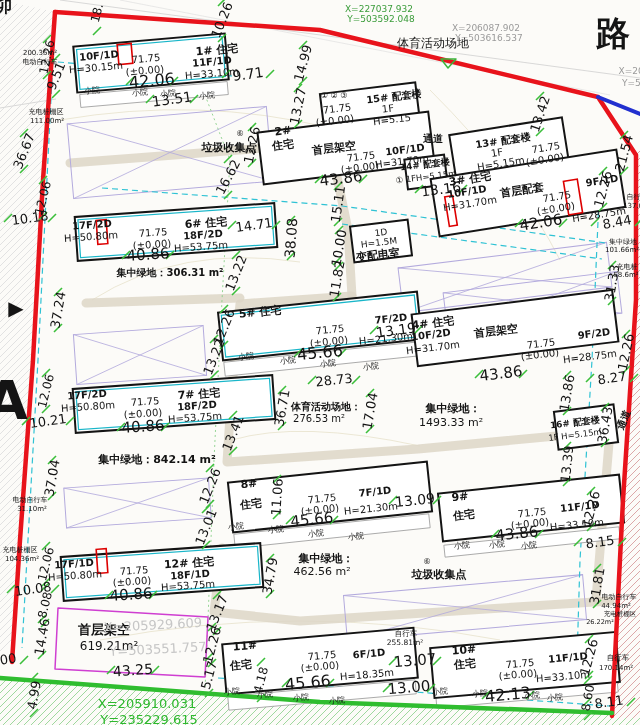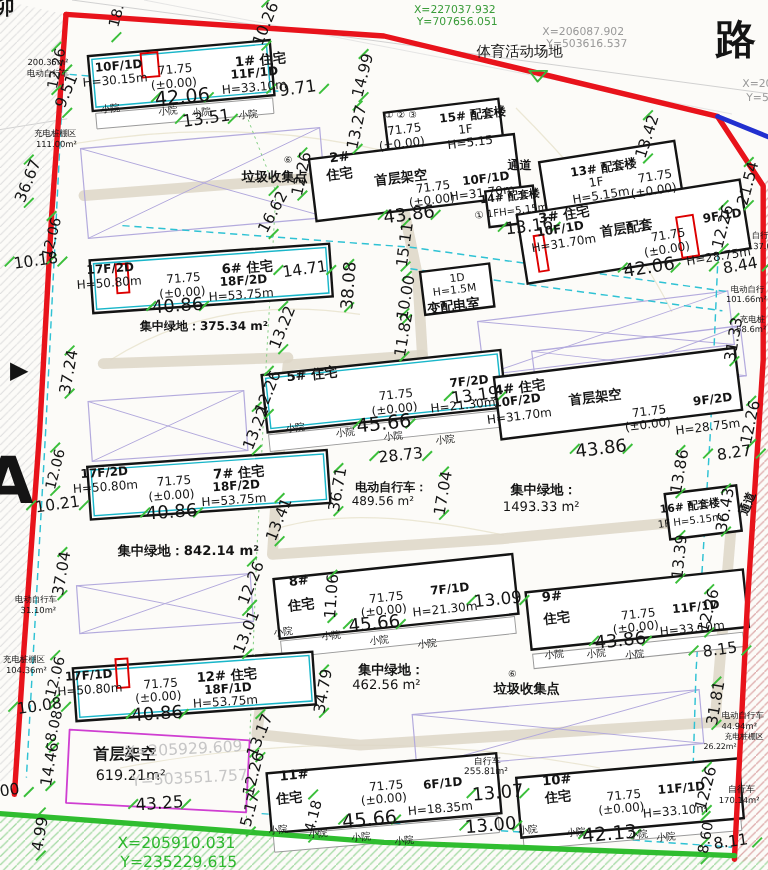--- a/index.html
+++ b/index.html
@@ -418,35 +418,35 @@
       <div class="lbl b" style="left: 470px; top: 179px; font-size: 11px; color: rgb(20, 20, 20); transform: translate(-50%, -50%) rotate(-9deg);">3# 住宅</div>
       <div class="lbl b" style="left: 467px; top: 192px; font-size: 10px; color: rgb(20, 20, 20); transform: translate(-50%, -50%) rotate(-9deg);">10F/1D</div>
       <div class="lbl" style="left: 470px; top: 204px; font-size: 10px; color: rgb(20, 20, 20); transform: translate(-50%, -50%) rotate(-9deg);">H=31.70m</div>
       <div class="lbl b" style="left: 522px; top: 190px; font-size: 11px; color: rgb(20, 20, 20); transform: translate(-50%, -50%) rotate(-9deg);">首层配套</div>
       <div class="lbl" style="left: 557px; top: 197px; font-size: 10px; color: rgb(20, 20, 20); transform: translate(-50%, -50%) rotate(-9deg);">71.75</div>
       <div class="lbl" style="left: 556px; top: 209px; font-size: 10px; color: rgb(20, 20, 20); transform: translate(-50%, -50%) rotate(-9deg);">(±0.00)</div>
       <div class="lbl b" style="left: 602px; top: 181px; font-size: 10px; color: rgb(20, 20, 20); transform: translate(-50%, -50%) rotate(-9deg);">9F/1D</div>
       <div class="lbl" style="left: 599px; top: 215px; font-size: 10px; color: rgb(20, 20, 20); transform: translate(-50%, -50%) rotate(-9deg);">H=28.75m</div>
       <div class="lbl" style="left: 541px; top: 223px; font-size: 15px; color: rgb(20, 20, 20); transform: translate(-50%, -50%) rotate(-9deg);">42.06</div>
       <div class="lbl" style="left: 379px; top: 9px; font-size: 9px; color: rgb(58, 156, 58); transform: translate(-50%, -50%) rotate(0deg);">X=227037.932</div>
-      <div class="lbl" style="left: 381px; top: 19px; font-size: 9px; color: rgb(58, 156, 58); transform: translate(-50%, -50%) rotate(0deg);">Y=707656.051</div>
+      <div class="lbl" style="left: 381px; top: 19px; font-size: 9px; color: rgb(58, 156, 58); transform: translate(-50%, -50%) rotate(0deg);">Y=503592.048</div>
       <div class="lbl" style="left: 486px; top: 28px; font-size: 9px; color: rgb(154, 154, 154); transform: translate(-50%, -50%) rotate(0deg);">X=206087.902</div>
       <div class="lbl" style="left: 489px; top: 38px; font-size: 9px; color: rgb(154, 154, 154); transform: translate(-50%, -50%) rotate(0deg);">Y=503616.537</div>
       <div class="lbl" style="left: 634px; top: 71px; font-size: 9px; color: rgb(154, 154, 154); transform: translate(-50%, -50%) rotate(0deg);">X=206</div>
       <div class="lbl" style="left: 637px; top: 83px; font-size: 9px; color: rgb(154, 154, 154); transform: translate(-50%, -50%) rotate(0deg);">Y=503</div>
       <div class="lbl b" style="left: 613px; top: 33px; font-size: 34px; color: rgb(20, 20, 20); transform: translate(-50%, -50%) rotate(0deg);">路</div>
       <div class="lbl b" style="left: 92px; top: 225px; font-size: 10px; color: rgb(20, 20, 20); transform: translate(-50%, -50%) rotate(-4deg);">17F/2D</div>
       <div class="lbl" style="left: 91px; top: 237px; font-size: 10px; color: rgb(20, 20, 20); transform: translate(-50%, -50%) rotate(-4deg);">H=50.80m</div>
       <div class="lbl" style="left: 153px; top: 233px; font-size: 10px; color: rgb(20, 20, 20); transform: translate(-50%, -50%) rotate(-4deg);">71.75</div>
       <div class="lbl" style="left: 152px; top: 245px; font-size: 10px; color: rgb(20, 20, 20); transform: translate(-50%, -50%) rotate(-4deg);">(±0.00)</div>
       <div class="lbl b" style="left: 206px; top: 223px; font-size: 11px; color: rgb(20, 20, 20); transform: translate(-50%, -50%) rotate(-4deg);">6# 住宅</div>
       <div class="lbl b" style="left: 203px; top: 235px; font-size: 10px; color: rgb(20, 20, 20); transform: translate(-50%, -50%) rotate(-4deg);">18F/2D</div>
       <div class="lbl" style="left: 201px; top: 247px; font-size: 10px; color: rgb(20, 20, 20); transform: translate(-50%, -50%) rotate(-4deg);">H=53.75m</div>
       <div class="lbl" style="left: 148px; top: 255px; font-size: 15px; color: rgb(20, 20, 20); transform: translate(-50%, -50%) rotate(-4deg);">40.86</div>
-      <div class="lbl b" style="left: 170px; top: 273px; font-size: 10px; color: rgb(20, 20, 20); transform: translate(-50%, -50%) rotate(0deg);">集中绿地：375.34 m²</div>
+      <div class="lbl b" style="left: 170px; top: 273px; font-size: 10px; color: rgb(20, 20, 20); transform: translate(-50%, -50%) rotate(0deg);">集中绿地：306.31 m²</div>
       <div class="lbl" style="left: 254px; top: 225px; font-size: 13px; color: rgb(20, 20, 20); transform: translate(-50%, -50%) rotate(-8deg);">14.71</div>
       <div class="lbl" style="left: 236px; top: 273px; font-size: 13px; color: rgb(20, 20, 20); transform: translate(-50%, -50%) rotate(-68deg);">13.22</div>
       <div class="lbl" style="left: 291px; top: 238px; font-size: 14px; color: rgb(20, 20, 20); transform: translate(-50%, -50%) rotate(-86deg);">38.08</div>
       <div class="lbl" style="left: 339px; top: 248px; font-size: 13px; color: rgb(20, 20, 20); transform: translate(-50%, -50%) rotate(-80deg);">10.00</div>
       <div class="lbl" style="left: 381px; top: 233px; font-size: 9px; color: rgb(20, 20, 20); transform: translate(-50%, -50%) rotate(-7deg);">1D</div>
       <div class="lbl" style="left: 379px; top: 243px; font-size: 9px; color: rgb(20, 20, 20); transform: translate(-50%, -50%) rotate(-7deg);">H=1.5M</div>
       <div class="lbl b" style="left: 378px; top: 255px; font-size: 11px; color: rgb(20, 20, 20); transform: translate(-50%, -50%) rotate(-7deg);">变配电室</div>
       <div class="lbl" style="left: 337px; top: 279px; font-size: 13px; color: rgb(20, 20, 20); transform: translate(-50%, -50%) rotate(-80deg);">11.82</div>
       <div class="lbl b" style="left: 260px; top: 312px; font-size: 11px; color: rgb(20, 20, 20); transform: translate(-50%, -50%) rotate(-6deg);">5# 住宅</div>
       <div class="lbl" style="left: 330px; top: 330px; font-size: 10px; color: rgb(20, 20, 20); transform: translate(-50%, -50%) rotate(-6deg);">71.75</div>
@@ -468,22 +468,22 @@
       <div class="lbl b" style="left: 496px; top: 331px; font-size: 11px; color: rgb(20, 20, 20); transform: translate(-50%, -50%) rotate(-7deg);">首层架空</div>
       <div class="lbl" style="left: 541px; top: 344px; font-size: 10px; color: rgb(20, 20, 20); transform: translate(-50%, -50%) rotate(-7deg);">71.75</div>
       <div class="lbl" style="left: 540px; top: 355px; font-size: 10px; color: rgb(20, 20, 20); transform: translate(-50%, -50%) rotate(-7deg);">(±0.00)</div>
       <div class="lbl b" style="left: 594px; top: 334px; font-size: 10px; color: rgb(20, 20, 20); transform: translate(-50%, -50%) rotate(-7deg);">9F/2D</div>
       <div class="lbl" style="left: 590px; top: 357px; font-size: 10px; color: rgb(20, 20, 20); transform: translate(-50%, -50%) rotate(-7deg);">H=28.75m</div>
       <div class="lbl" style="left: 501px; top: 374px; font-size: 15px; color: rgb(20, 20, 20); transform: translate(-50%, -50%) rotate(-7deg);">43.86</div>
       <div class="lbl b" style="left: 453px; top: 408px; font-size: 11px; color: rgb(20, 20, 20); transform: translate(-50%, -50%) rotate(0deg);">集中绿地：</div>
       <div class="lbl" style="left: 451px; top: 422px; font-size: 11px; color: rgb(20, 20, 20); transform: translate(-50%, -50%) rotate(0deg);">1493.33 m²</div>
       <div class="lbl b" style="left: 575px; top: 423px; font-size: 9px; color: rgb(20, 20, 20); transform: translate(-50%, -50%) rotate(-7deg);">16# 配套楼</div>
       <div class="lbl" style="left: 575px; top: 435px; font-size: 8.5px; color: rgb(20, 20, 20); transform: translate(-50%, -50%) rotate(-7deg);">1F  H=5.15m</div>
-      <div class="lbl b" style="left: 326px; top: 407px; font-size: 10px; color: rgb(20, 20, 20); transform: translate(-50%, -50%) rotate(0deg);">电动自行车：</div>
-      <div class="lbl" style="left: 319px; top: 419px; font-size: 10px; color: rgb(20, 20, 20); transform: translate(-50%, -50%) rotate(0deg);">489.56 m²</div>
+      <div class="lbl b" style="left: 326px; top: 407px; font-size: 10px; color: rgb(20, 20, 20); transform: translate(-50%, -50%) rotate(0deg);">体育活动场地：</div>
+      <div class="lbl" style="left: 319px; top: 419px; font-size: 10px; color: rgb(20, 20, 20); transform: translate(-50%, -50%) rotate(0deg);">276.53 m²</div>
       <div class="lbl" style="left: 282px; top: 408px; font-size: 13px; color: rgb(20, 20, 20); transform: translate(-50%, -50%) rotate(-80deg);">36.71</div>
       <div class="lbl" style="left: 370px; top: 411px; font-size: 13px; color: rgb(20, 20, 20); transform: translate(-50%, -50%) rotate(-80deg);">17.04</div>
       <div class="lbl b" style="left: 87px; top: 395px; font-size: 10px; color: rgb(20, 20, 20); transform: translate(-50%, -50%) rotate(-4deg);">17F/2D</div>
       <div class="lbl" style="left: 88px; top: 407px; font-size: 10px; color: rgb(20, 20, 20); transform: translate(-50%, -50%) rotate(-4deg);">H=50.80m</div>
       <div class="lbl" style="left: 145px; top: 402px; font-size: 10px; color: rgb(20, 20, 20); transform: translate(-50%, -50%) rotate(-4deg);">71.75</div>
       <div class="lbl" style="left: 143px; top: 414px; font-size: 10px; color: rgb(20, 20, 20); transform: translate(-50%, -50%) rotate(-4deg);">(±0.00)</div>
       <div class="lbl b" style="left: 199px; top: 394px; font-size: 11px; color: rgb(20, 20, 20); transform: translate(-50%, -50%) rotate(-4deg);">7# 住宅</div>
       <div class="lbl b" style="left: 197px; top: 406px; font-size: 10px; color: rgb(20, 20, 20); transform: translate(-50%, -50%) rotate(-4deg);">18F/2D</div>
       <div class="lbl" style="left: 195px; top: 418px; font-size: 10px; color: rgb(20, 20, 20); transform: translate(-50%, -50%) rotate(-4deg);">H=53.75m</div>
       <div class="lbl" style="left: 143px; top: 427px; font-size: 15px; color: rgb(20, 20, 20); transform: translate(-50%, -50%) rotate(-4deg);">40.86</div>
@@ -569,21 +569,21 @@
       <div class="lbl" style="left: 532px; top: 696px; font-size: 8px; color: rgb(20, 20, 20); transform: translate(-50%, -50%) rotate(-5deg);">小院</div>
       <div class="lbl" style="left: 555px; top: 698px; font-size: 8px; color: rgb(20, 20, 20); transform: translate(-50%, -50%) rotate(-5deg);">小院</div>
       <div class="lbl" style="left: 619px; top: 597px; font-size: 7px; color: rgb(20, 20, 20); transform: translate(-50%, -50%) rotate(0deg);">电动自行车</div>
       <div class="lbl" style="left: 616px; top: 606px; font-size: 7px; color: rgb(20, 20, 20); transform: translate(-50%, -50%) rotate(0deg);">44.94m²</div>
       <div class="lbl" style="left: 620px; top: 614px; font-size: 6.5px; color: rgb(20, 20, 20); transform: translate(-50%, -50%) rotate(0deg);">充电桩棚区</div>
       <div class="lbl" style="left: 600px; top: 622px; font-size: 6.5px; color: rgb(20, 20, 20); transform: translate(-50%, -50%) rotate(0deg);">26.22m²</div>
       <div class="lbl" style="left: 618px; top: 658px; font-size: 7.5px; color: rgb(20, 20, 20); transform: translate(-50%, -50%) rotate(0deg);">自行车</div>
       <div class="lbl" style="left: 616px; top: 668px; font-size: 7px; color: rgb(20, 20, 20); transform: translate(-50%, -50%) rotate(0deg);">170.14m²</div>
       <div class="lbl" style="left: 637px; top: 197px; font-size: 7px; color: rgb(20, 20, 20); transform: translate(-50%, -50%) rotate(0deg);">自行车</div>
       <div class="lbl" style="left: 638px; top: 206px; font-size: 7px; color: rgb(20, 20, 20); transform: translate(-50%, -50%) rotate(0deg);">137.0m²</div>
-      <div class="lbl" style="left: 623px; top: 242px; font-size: 7px; color: rgb(20, 20, 20); transform: translate(-50%, -50%) rotate(0deg);">电动自行</div>
+      <div class="lbl" style="left: 623px; top: 242px; font-size: 7px; color: rgb(20, 20, 20); transform: translate(-50%, -50%) rotate(0deg);">集中绿地</div>
       <div class="lbl" style="left: 622px; top: 250px; font-size: 7px; color: rgb(20, 20, 20); transform: translate(-50%, -50%) rotate(0deg);">101.66m²</div>
       <div class="lbl" style="left: 627px; top: 267px; font-size: 7px; color: rgb(20, 20, 20); transform: translate(-50%, -50%) rotate(0deg);">充电桩</div>
       <div class="lbl" style="left: 626px; top: 275px; font-size: 7px; color: rgb(20, 20, 20); transform: translate(-50%, -50%) rotate(0deg);">58.6m²</div>
       <div class="lbl b" style="left: 7px; top: 401px; font-size: 54px; color: rgb(20, 20, 20); transform: translate(-50%, -50%) rotate(0deg);">A</div>
       <div class="lbl b" style="left: 4px; top: 7px; font-size: 16px; color: rgb(20, 20, 20); transform: translate(-50%, -50%) rotate(0deg);">卯</div>
       <div class="lbl" style="left: 16px; top: 308px; font-size: 20px; color: rgb(20, 20, 20); transform: translate(-50%, -50%) rotate(0deg);">▶</div>
     </div>
 </div>
 
 </body></html>

